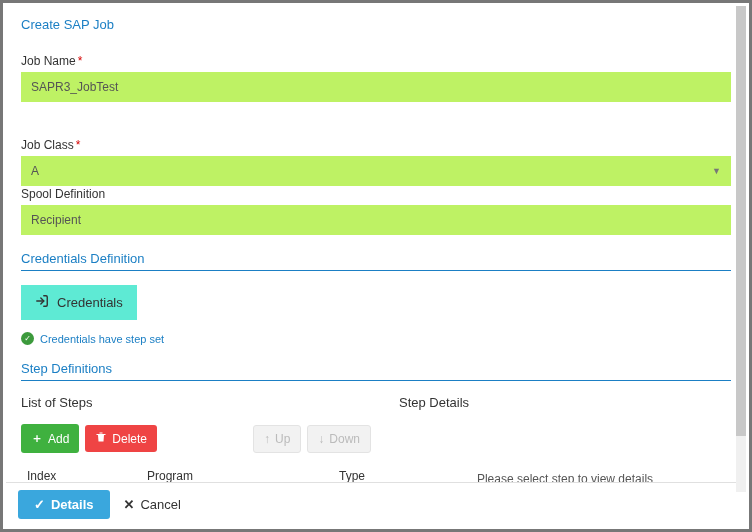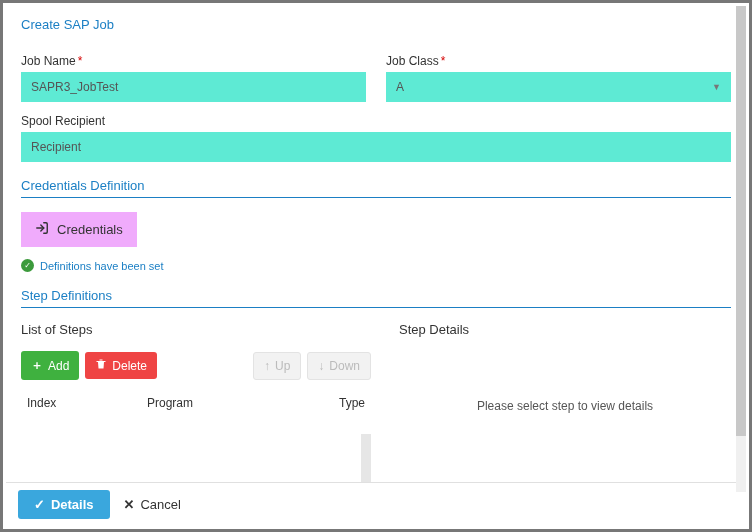--- a/index.html
+++ b/index.html
@@ -34,31 +34,31 @@
   top: 3px;
   width: 10px;
   height: 430px;
   background: #c8c8c8;
 }
 .title {
   color: #1b7fc4;
   font-size: 13px;
   margin-bottom: 22px;
 }
-.row { display: flex; gap: 20px; margin-bottom: 12px; }
+.row { display: flex; gap: 36px; margin-bottom: 1px; flex-direction: column; }
 .field { flex: 1; display: flex; flex-direction: column; }
 .field-full { width: 100%; }
 .label {
   font-size: 12px;
   color: #333;
   margin-bottom: 4px;
 }
 .req { color: #d40000; margin-left: 2px; }
 .input, .select {
-  background: #5eead4;
+  background: #bef264;
   border: none;
   padding: 0 10px;
   font-size: 12px;
   color: #555;
   width: 100%;
   height: 30px;
   outline: none;
 }
 .select {
   display: flex;
@@ -69,21 +69,21 @@
 .chev { font-size: 9px; color: #777; }
 .section-title {
   color: #1b7fc4;
   font-size: 13px;
   padding-bottom: 4px;
   border-bottom: 1px solid #1b7fc4;
   margin-top: 16px;
   margin-bottom: 14px;
 }
 .btn-cred {
-  background: #f0abfc;
+  background: #5eead4;
   border: none;
   padding: 9px 14px;
   font-size: 13px;
   color: #333;
   cursor: pointer;
   display: inline-flex;
   align-items: center;
   gap: 8px;
 }
 .status-row {
@@ -224,41 +224,41 @@
       </div>
       <div class="select">
         <span>A</span>
         <span class="chev">▼</span>
       </div>
     </div>
   </div>
 
   <div class="row">
     <div class="field field-full">
-      <div class="label">Spool Recipient</div>
+      <div class="label">Spool Definition</div>
       <input class="input" type="text" value="Recipient" style="">
     </div>
   </div>
 
   <div class="section-title">Credentials Definition</div>
 
   <button class="btn-cred">
     <span>
       <svg width="14" height="14" viewBox="0 0 24 24" fill="none" stroke="#333" stroke-width="2.4" stroke-linecap="round" stroke-linejoin="round">
           <path d="M15 3h4a2 2 0 012 2v14a2 2 0 01-2 2h-4"></path>
           <polyline points="10 17 15 12 10 7"></polyline>
           <line x1="15" y1="12" x2="3" y2="12"></line>
         </svg>
     </span>
     <span>Credentials</span>
   </button>
 
   <div class="status-row">
     <span class="check-circle">✓</span>
-    <span class="status-text">Definitions have been set</span>
+    <span class="status-text">Credentials have step set</span>
   </div>
 
   <div class="section-title">Step Definitions</div>
 
   <div class="steps-area">
     <div class="steps-left">
       <div class="sub-title">List of Steps</div>
 
       <div class="toolbar">
         <button class="btn btn-add">

